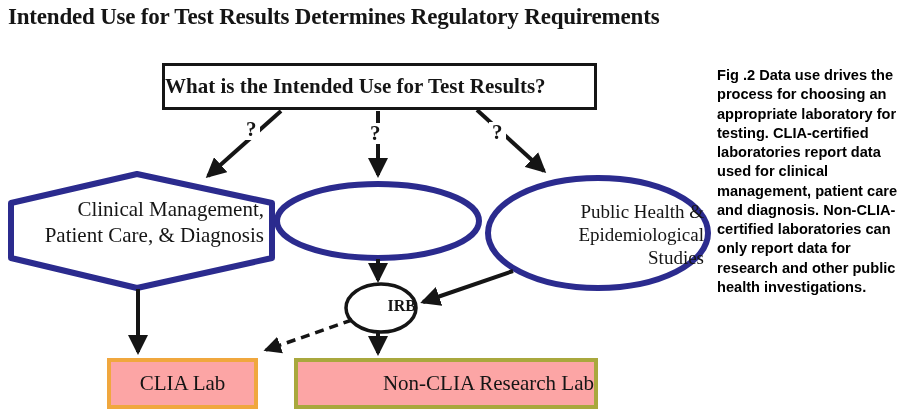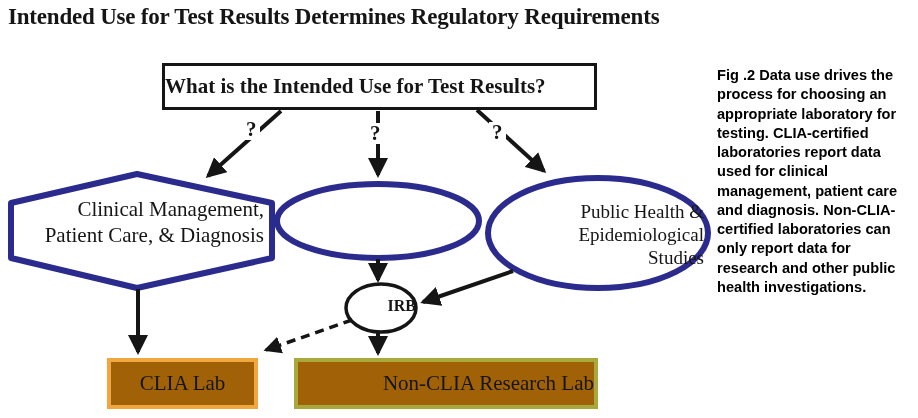--- a/index.html
+++ b/index.html
@@ -29,21 +29,21 @@
   .qmark{
     position:absolute;background:#fff;font-size:21px;font-weight:bold;
     padding:0 3px;line-height:1;
   }
   .hex-label{left:12px;top:197px;width:252px;font-size:21px;}
   .hsr-label{left:280px;top:198px;width:196px;font-size:20px;}
   .ph-label{left:492px;top:200px;width:212px;font-size:19px;}
   .irb-label{left:346px;top:296px;width:70px;font-size:16px;font-weight:bold;}
   .lab-box{
     position:absolute;display:flex;align-items:center;justify-content:center;
-    background:#a16207;font-size:21px;
+    background:#fca5a5;font-size:21px;
   }
   .clia-box{left:107px;top:358px;width:143px;height:43px;border:4px solid var(--orange);}
   .nonclia-box{left:294px;top:358px;width:296px;height:43px;border:4px solid var(--olive);justify-content:flex-end;}
   .caption{
     position:absolute;left:717px;top:66px;width:197px;
     font-family:Liberation Sans, sans-serif;font-weight:bold;
     font-size:14.6px;line-height:1.32;color:#000;
   }
 </style>
 </head>

